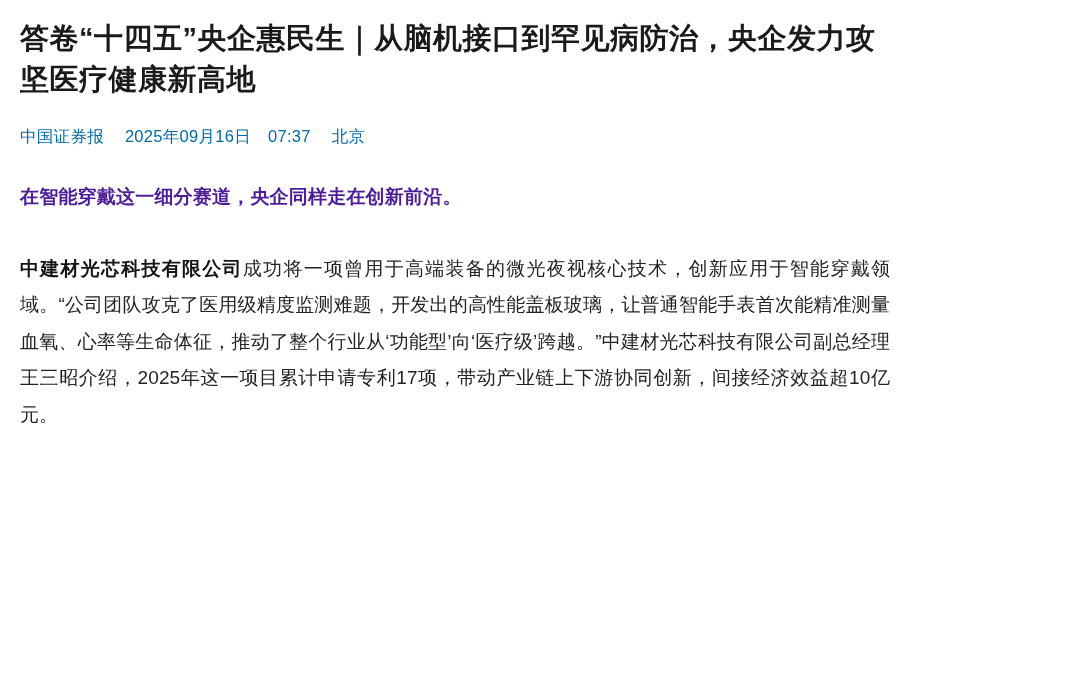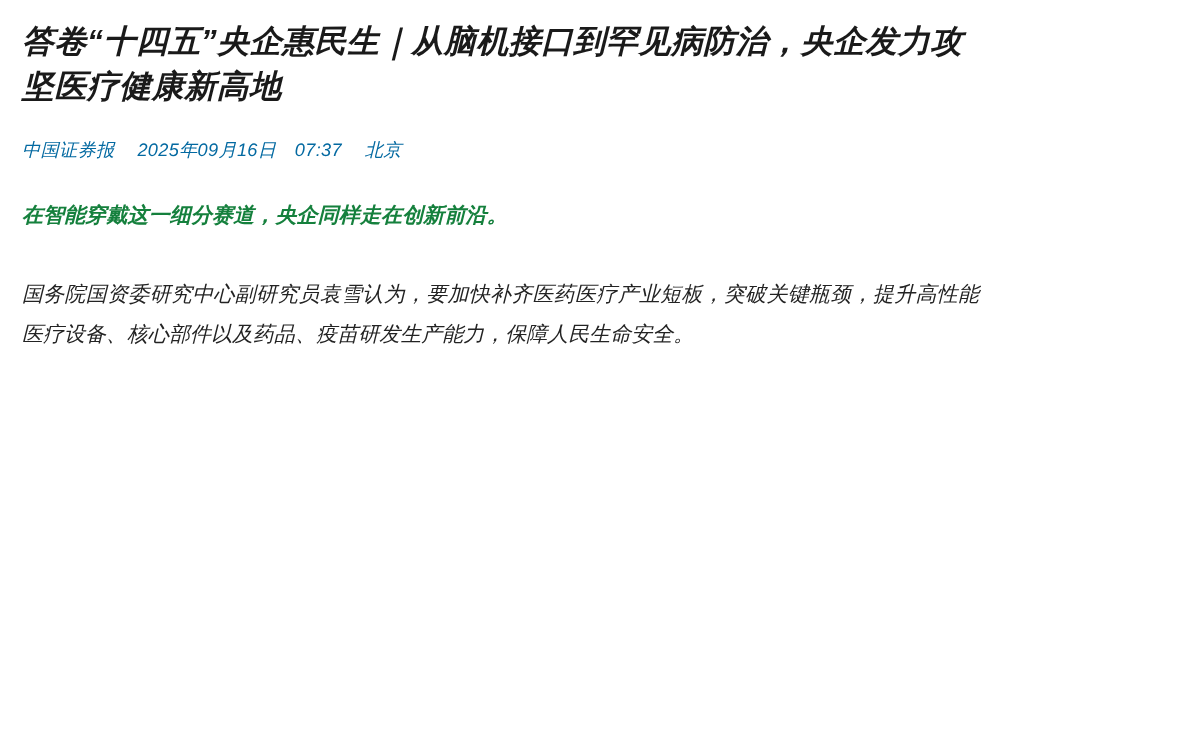--- a/index.html
+++ b/index.html
@@ -14,21 +14,20 @@
     color: #222222;
     overflow: hidden;
   }
   .page {
     position: relative;
     width: 916px;
     height: 674px;
     background: #ffffff;
     box-sizing: border-box;
     padding: 18px 26px 0 20px;
-    font-style: italic;
   }
   .headline {
     font-size: 29px;
     font-weight: bold;
     line-height: 1.42;
     color: #1a1a1a;
     letter-spacing: 0.5px;
     margin: 0 0 26px 0;
     max-width: 1000px;
   }
@@ -42,21 +41,21 @@
     display: inline-block;
   }
   .meta .meta-source { margin-right: 16px; }
   .meta .meta-date { margin-right: 12px; }
   .meta .meta-time { margin-right: 16px; }
   .meta .meta-location { }
 
   .lede {
     font-size: 19px;
     font-weight: bold;
-    color: #15803d;
+    color: #4c1d95;
     line-height: 1.6;
     margin: 0 0 38px 0;
     letter-spacing: 0.2px;
   }
   .body-p {
     font-size: 19px;
     line-height: 1.92;
     color: #232323;
     margin: 0 0 34px 0;
     text-align: justify;
@@ -77,16 +76,16 @@
 
   <div class="meta">
     <span class="meta-source">中国证券报</span>
     <span class="meta-date">2025年09月16日</span>
     <span class="meta-time">07:37</span>
     <span class="meta-location">北京</span>
   </div>
 
   <p class="lede">在智能穿戴这一细分赛道，央企同样走在创新前沿。</p>
 
+  <p class="body-p"><b>中建材光芯科技有限公司</b><span>成功将一项曾用于高端装备的微光夜视核心技术，创新应用于智能穿戴领域。“公司团队攻克了医用级精度监测难题，开发出的高性能盖板玻璃，让普通智能手表首次能精准测量血氧、心率等生命体征，推动了整个行业从‘功能型’向‘医疗级’跨越。”中建材光芯科技有限公司副总经理王三昭介绍，2025年这一项目累计申请专利17项，带动产业链上下游协同创新，间接经济效益超10亿元。</span></p>
 
-  <p class="body-p"><span>国务院国资委研究中心副研究员袁雪认为，要加快补齐医药医疗产业短板，突破关键瓶颈，提升高性能医疗设备、核心部件以及药品、疫苗研发生产能力，保障人民生命安全。</span></p>
 
 </div>
 
 </body></html>

